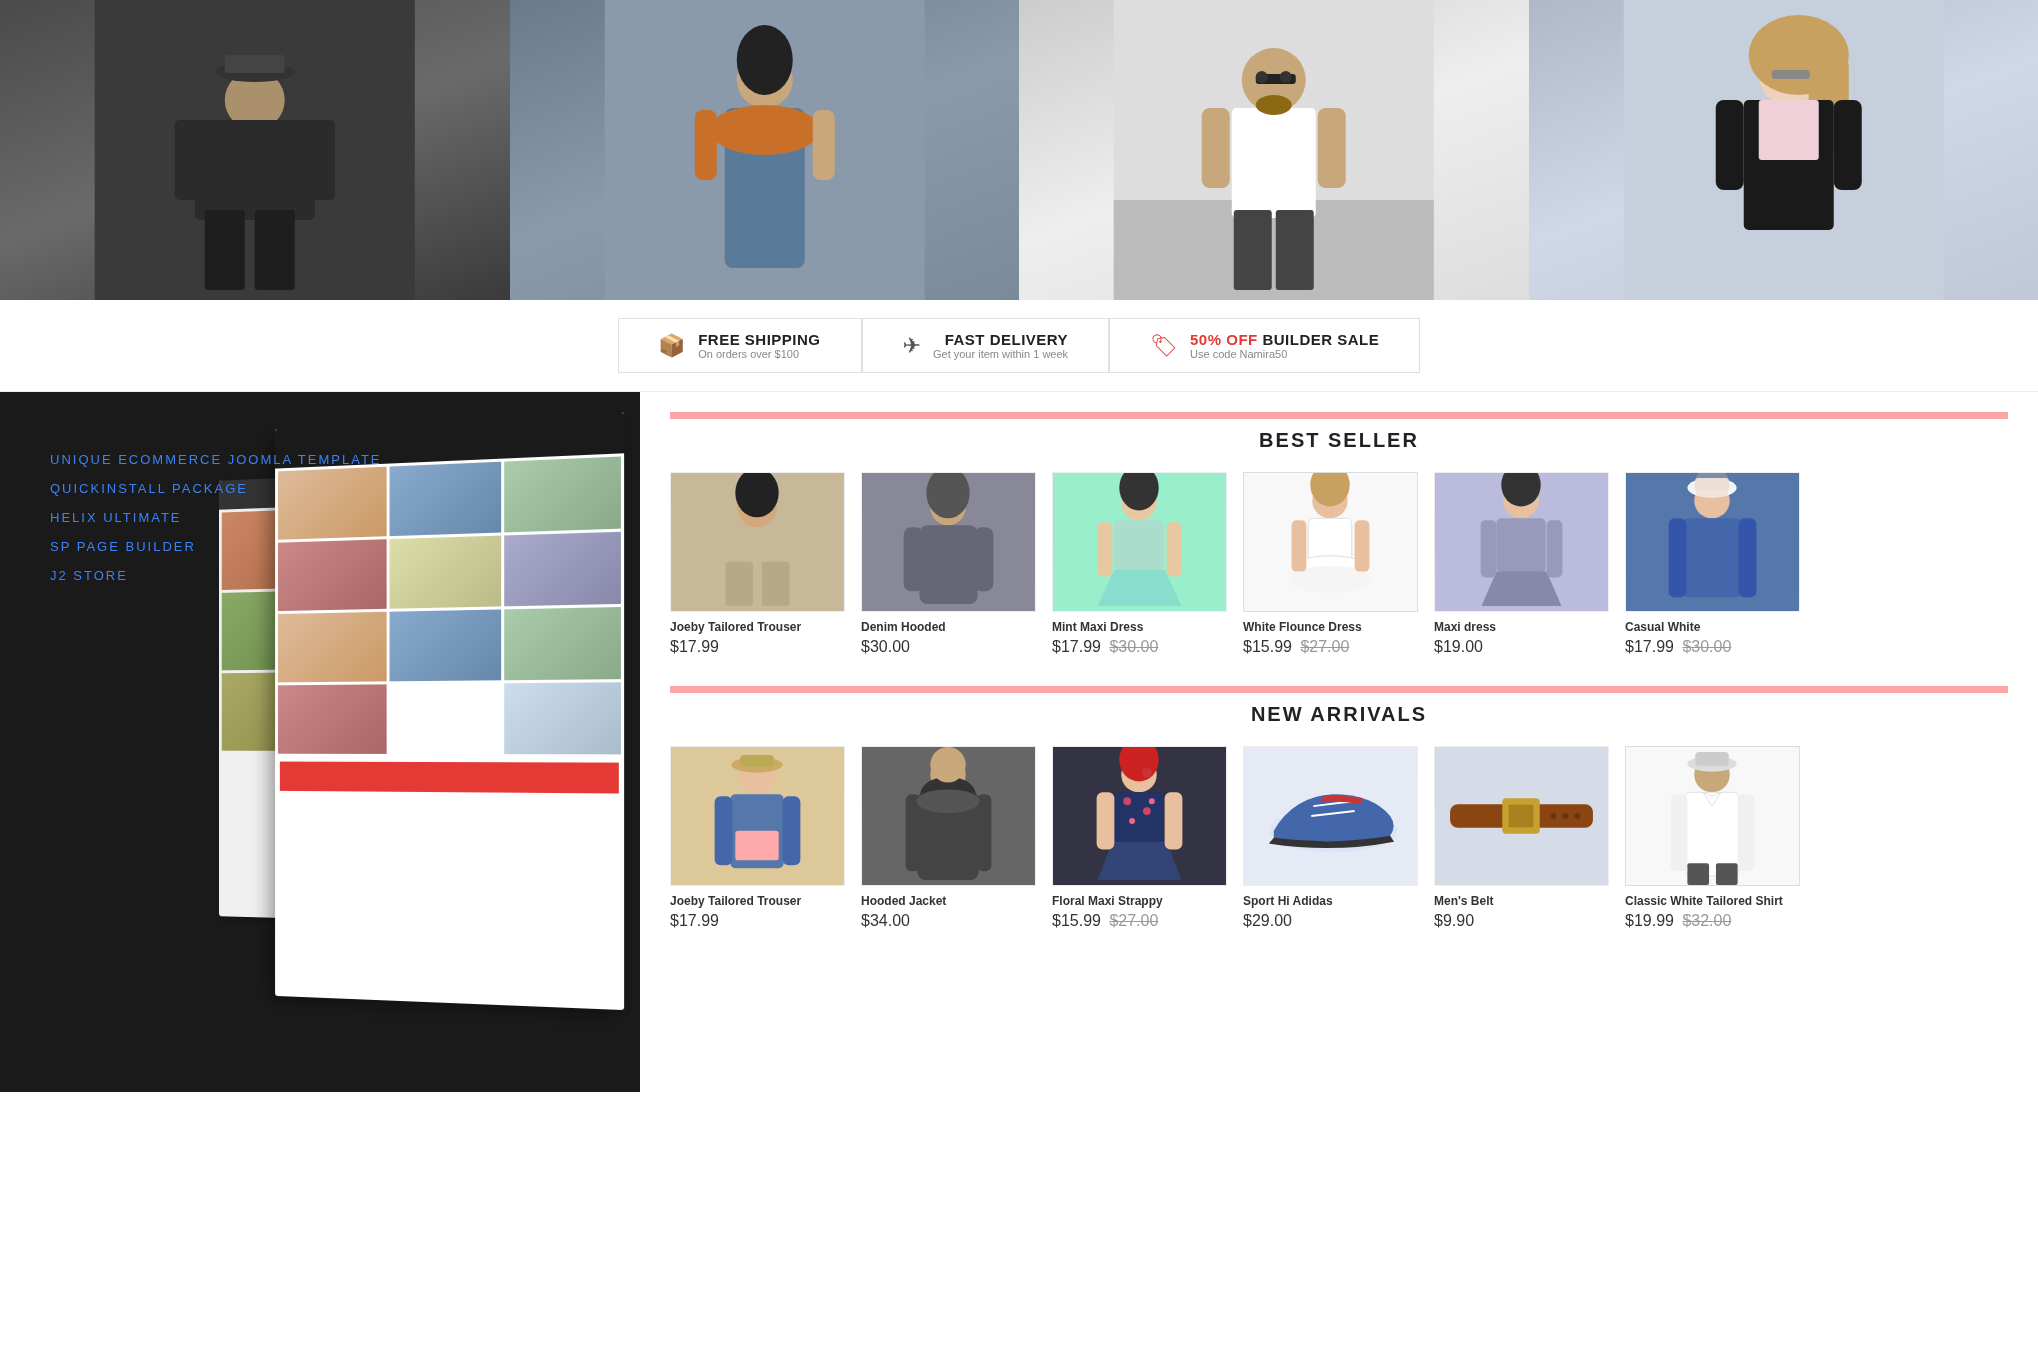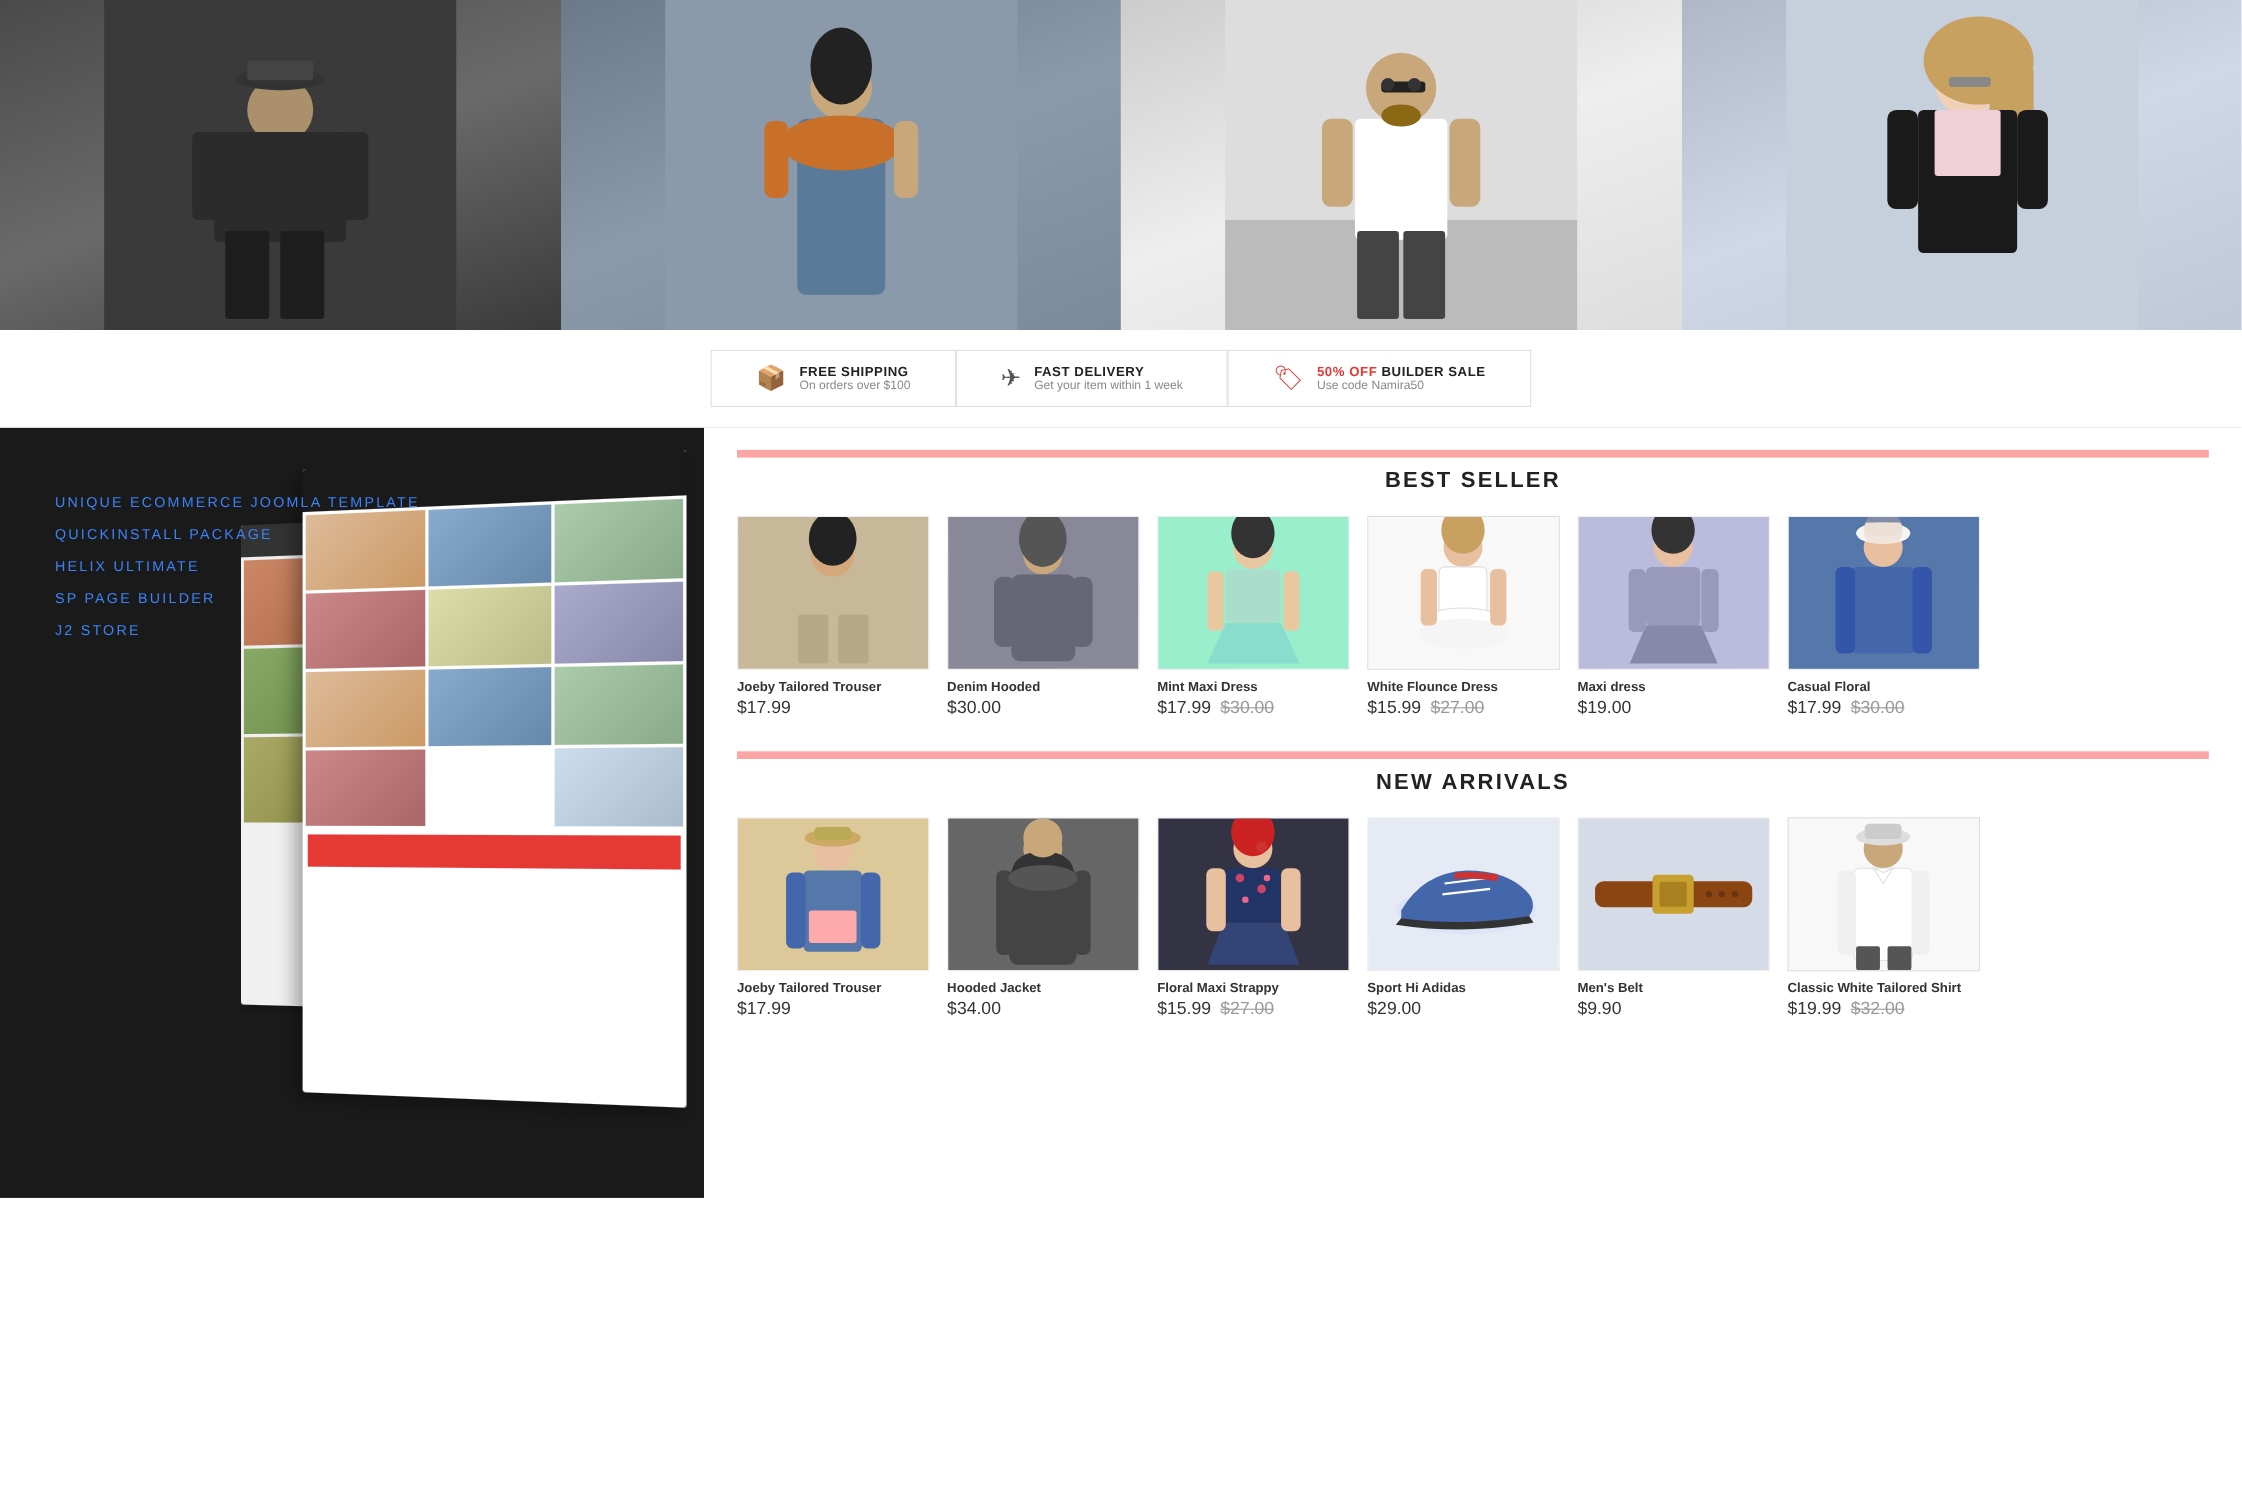--- a/index.html
+++ b/index.html
@@ -43,24 +43,25 @@
       padding: 12px 40px;
       border: 1px solid #e0e0e0;
       min-width: 220px;
     }
     .info-icon {
       font-size: 22px;
       color: #555;
     }
     .info-icon.red { color: #e53935; }
     .info-text-title {
-      font-size: 12px;
+      font-size: 15px;
       font-weight: bold;
       color: #222;
       letter-spacing: 0.5px;
+      text-align: right;
     }
     .info-text-sub {
       font-size: 11px;
       color: #888;
     }
 
     
     .main-content {
       display: flex;
       width: 100%;
@@ -433,21 +434,21 @@
 
             <rect x="58" y="46" width="58" height="80" rx="5" fill="#4466aa"></rect>
             <rect x="43" y="46" width="18" height="80" rx="6" fill="#3355aa"></rect>
             <rect x="114" y="46" width="18" height="80" rx="6" fill="#3355aa"></rect>
 
             <ellipse cx="87" cy="15" rx="25" ry="10" fill="#f5f5f5"></ellipse>
             <rect x="70" y="5" width="34" height="12" rx="3" fill="#eee"></rect>
             <ellipse cx="87" cy="12" rx="18" ry="18" fill="#e8c0a0" opacity="0.3"></ellipse>
           </svg>
         </div>
-        <div class="product-name">Casual Floral</div>
+        <div class="product-name">Casual White</div>
         <div class="product-price">
           <span>$17.99</span>
           <span class="old-price">$30.00</span>
         </div>
       </div>
 
     </div>
 
     <div class="section-title">NEW ARRIVALS</div>
     <div class="product-grid">

